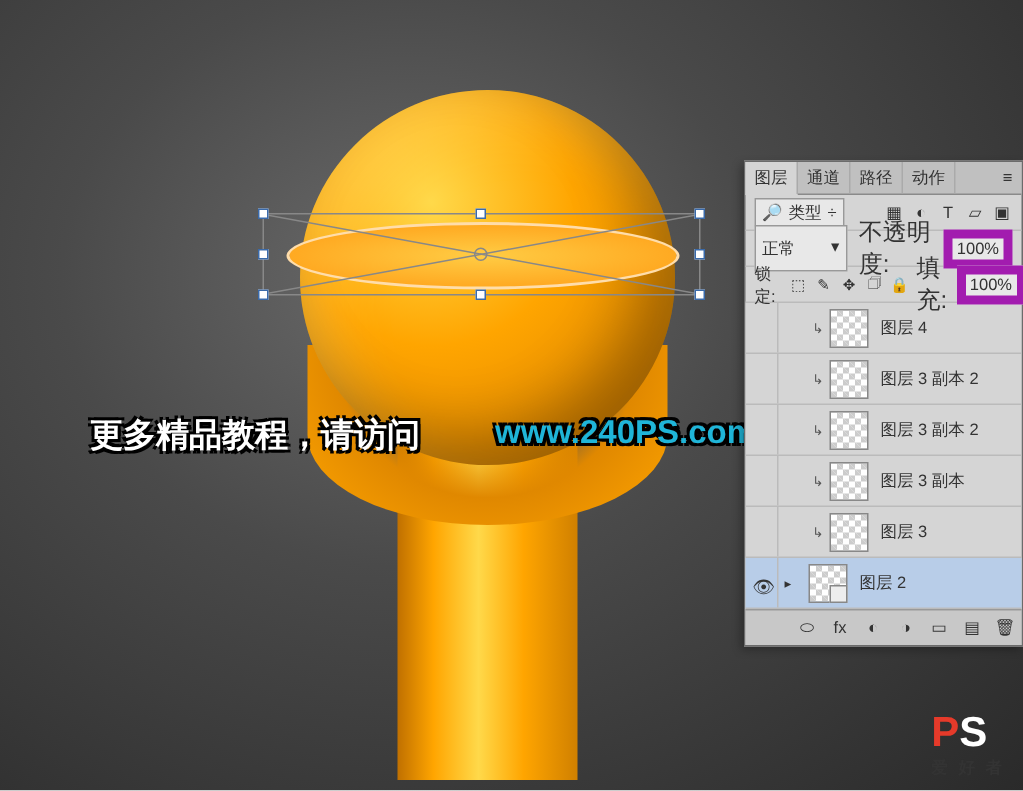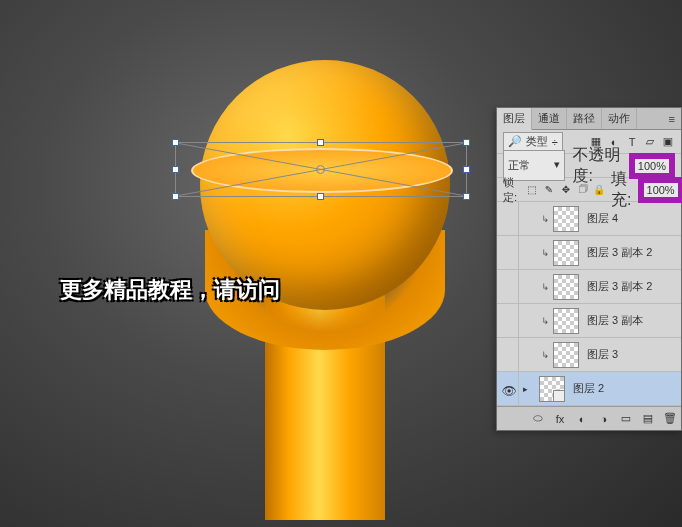--- a/index.html
+++ b/index.html
@@ -263,21 +263,26 @@
     <div class="handle h-tr"></div>
     <div class="handle h-ml"></div>
     <div class="handle h-mr"></div>
     <div class="handle h-bl"></div>
     <div class="handle h-bm"></div>
     <div class="handle h-br"></div>
     <div class="handle h-center"></div>
   </div>
 
   <div class="watermark-text">更多精品教程，请访问</div>
-
+  <div class="watermark-url">www.240PS.com</div>
+
+  <div class="logo">
+    <span class="red">P</span><span>S</span>
+    <span class="sub">爱 好 者</span>
+  </div>
 </div>
 
 <div class="panel">
   <div class="panel-tabs">
     <div class="panel-tab active">图层</div>
     <div class="panel-tab">通道</div>
     <div class="panel-tab">路径</div>
     <div class="panel-tab">动作</div>
     <div class="panel-menu">≡</div>
   </div>

